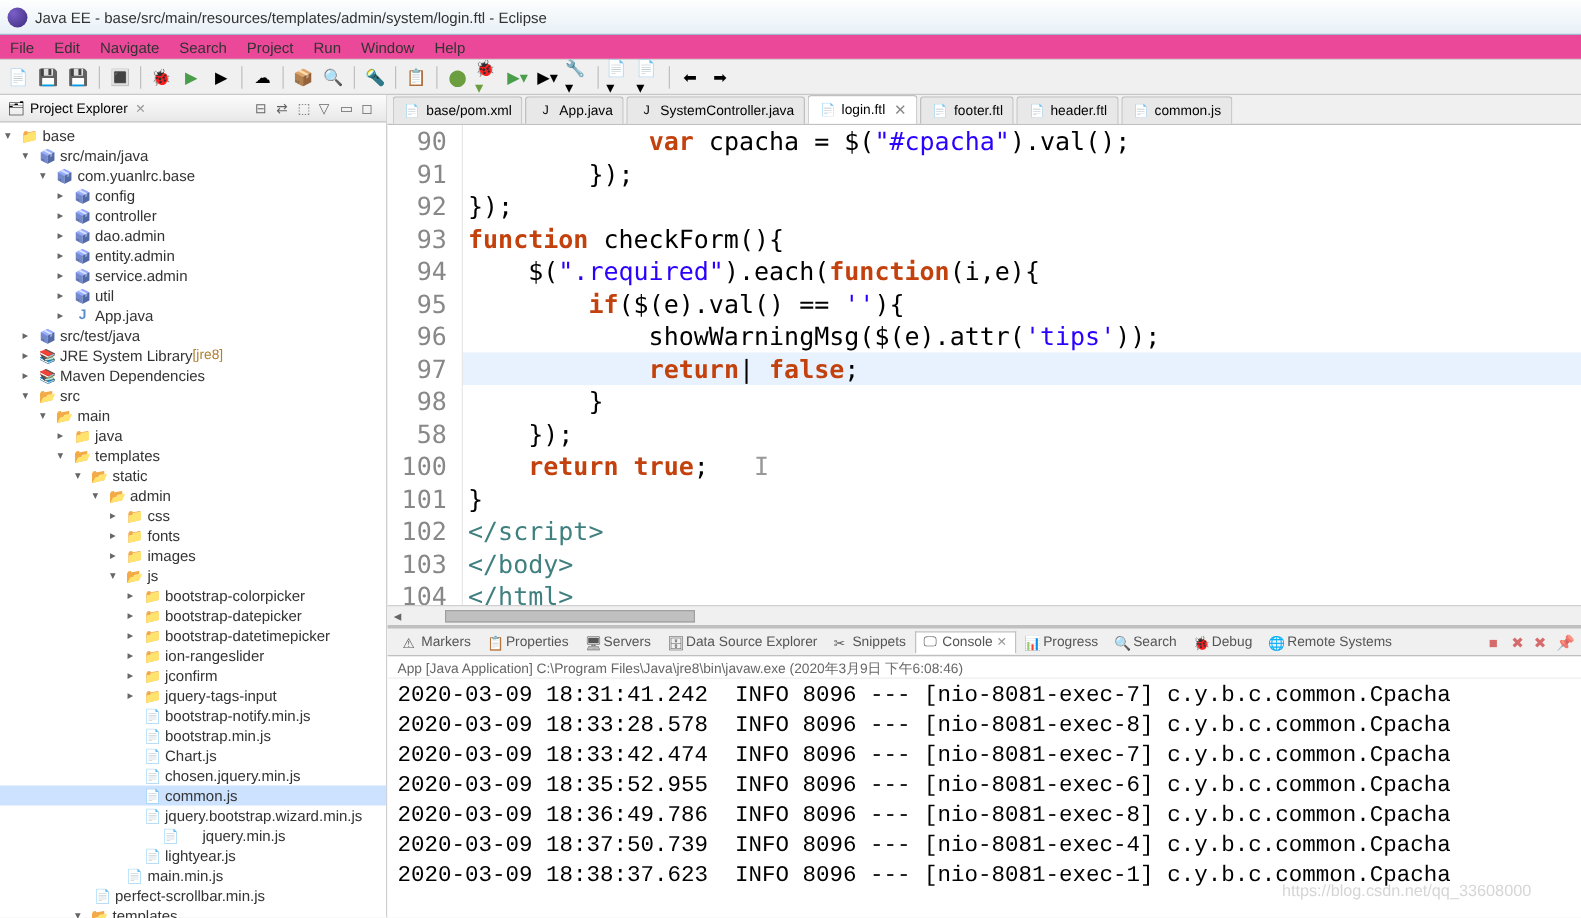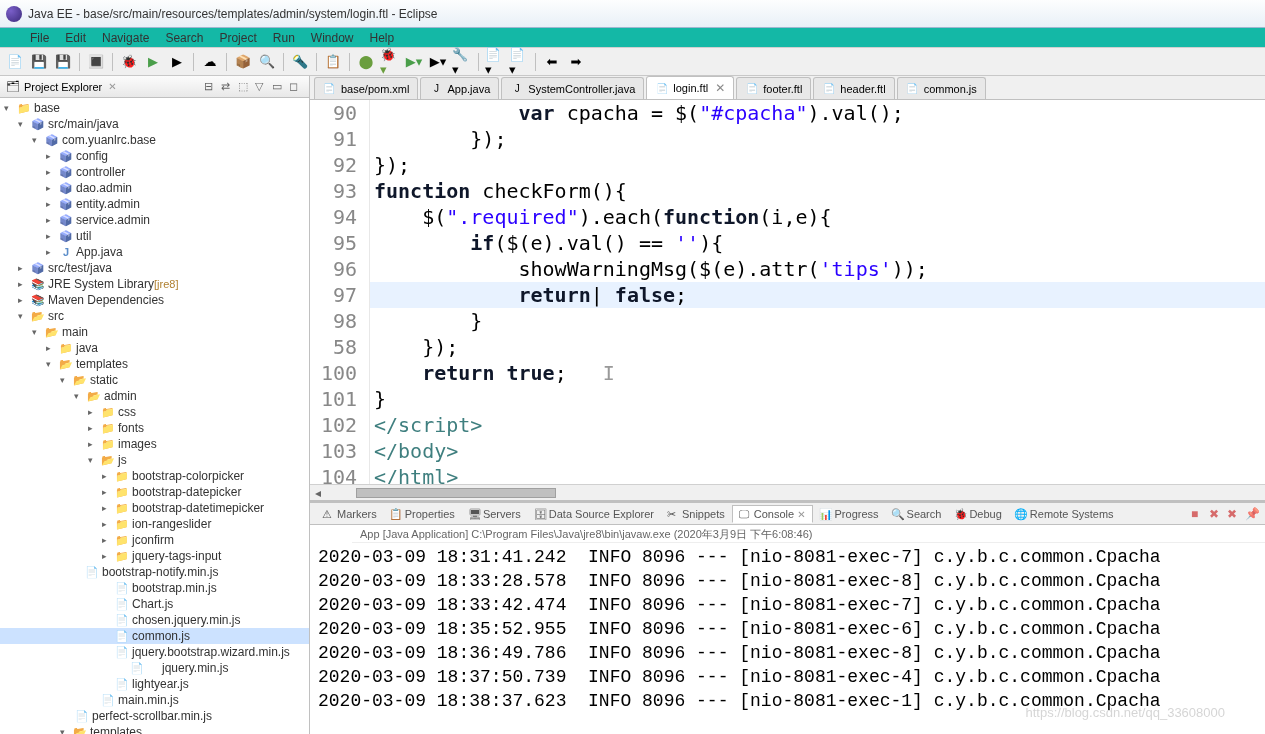--- a/index.html
+++ b/index.html
@@ -1,20 +1,20 @@
 <!DOCTYPE html>
 <html><head>
 <meta charset="utf-8">
 <style>
 * { box-sizing: border-box; margin: 0; padding: 0; }
 body { font-family: "Segoe UI", Tahoma, sans-serif; font-size: 12px; background: #f0f0f0; overflow: hidden; width: 1265px; height: 734px; }
 .title-bar { background: linear-gradient(#fdfefe, #e8f0f7); height: 28px; border-bottom: 1px solid #a0b7d0; display: flex; align-items: center; padding: 0 6px; }
 .title-bar .app-icon { width: 16px; height: 16px; background: radial-gradient(circle at 30% 30%, #7a5fc9, #3b2a7a); border-radius: 50%; margin-right: 6px; }
 .title-bar .title { font-size: 12px; color: #333; flex-shrink: 0; }
-.menu-bar { background: #14b8a6; height: 20px; display: flex; align-items: center; padding: 0 22px; border-bottom: 1px solid #d0d0d0; }
+.menu-bar { background: #ec4899; height: 20px; display: flex; align-items: center; padding: 0 0; border-bottom: 1px solid #d0d0d0; }
 .menu-bar span { padding: 2px 8px; cursor: default; color: #333; }
 .toolbar { background: #f0f0f0; height: 28px; border-bottom: 1px solid #c8c8c8; display: flex; align-items: center; padding: 0 4px; gap: 2px; }
 .toolbar .tb-btn { width: 22px; height: 22px; display: flex; align-items: center; justify-content: center; border: 1px solid transparent; cursor: pointer; font-size: 13px; }
 .toolbar .sep { width: 1px; height: 18px; background: #c0c0c0; margin: 0 3px; }
 .main-area { display: flex; height: calc(734px - 28px - 20px - 28px); }
 .explorer { width: 310px; background: #fff; border-right: 1px solid #c0c0c0; display: flex; flex-direction: column; }
 .explorer-header { background: linear-gradient(#fcfcfc, #e8e8e8); height: 22px; display: flex; align-items: center; padding: 0 6px; border-bottom: 1px solid #c0c0c0; font-size: 11px; }
 .explorer-header .view-icons { margin-left: auto; display: flex; gap: 3px; }
 .explorer-header .vicon { width: 14px; height: 14px; cursor: pointer; opacity: 0.6; font-size: 11px; }
 .tree { flex: 1; overflow-y: auto; padding: 2px 0; font-size: 12px; }
@@ -36,33 +36,33 @@
 .editor-tab { height: 22px; padding: 0 8px; display: flex; align-items: center; gap: 4px; font-size: 11px; border: 1px solid #c0c0c0; border-bottom: none; background: #e8e8e8; margin-right: 2px; cursor: pointer; border-radius: 3px 3px 0 0; }
 .editor-tab.active { background: #fff; height: 23px; }
 .editor-tab .tab-icon { width: 14px; height: 14px; display: inline-flex; align-items: center; justify-content: center; font-size: 10px; }
 .editor-tab .close-x { color: #888; font-size: 12px; margin-left: 3px; }
 .code-editor { flex: 1; display: flex; overflow: auto; font-family: Consolas, monospace; font-size: 20px; background: #fff; }
 .gutter { width: 60px; background: #fff; text-align: right; padding-right: 12px; color: #888; user-select: none; border-right: 1px solid #e8e8e8; }
 .gutter div { height: 26px; line-height: 26px; text-align: right; }
 .code-lines { flex: 1; }
 .code-lines .line { height: 26px; line-height: 26px; white-space: pre; padding-left: 4px; }
 .code-lines .line.hl { background: #e8f2ff; }
-.kw { color: #0f172a; font-weight: bold; }
+.kw { color: #c2410c; font-weight: bold; }
 .str { color: #2a00ff; }
 .tag { color: #3f7f7f; }
 .hscroll { height: 16px; background: #f0f0f0; border-top: 1px solid #d0d0d0; display: flex; align-items: center; }
 .hscroll .thumb { margin-left: 30px; width: 200px; height: 10px; background: #c0c0c0; border: 1px solid #a0a0a0; }
 .console-container { height: 234px; border-top: 3px solid #c0c0c0; display: flex; flex-direction: column; background: #fff; }
 .console-tabs { height: 22px; background: #f0f0f0; border-bottom: 1px solid #c0c0c0; display: flex; align-items: center; padding: 0 6px; gap: 1px; }
 .console-tab { padding: 2px 6px; font-size: 11px; color: #555; cursor: pointer; display: flex; align-items: center; gap: 3px; }
 .console-tab.active { background: #fff; border: 1px solid #c0c0c0; border-bottom: 1px solid #fff; margin-bottom: -1px; }
 .console-tab .cicon { width: 12px; height: 12px; display: inline-block; }
 .console-toolbar { margin-left: auto; display: flex; gap: 4px; }
 .console-toolbar .cbtn { width: 14px; height: 14px; cursor: pointer; opacity: 0.7; font-size: 12px; }
-.console-info { height: 18px; font-size: 11px; color: #666; padding: 2px 8px; border-bottom: 1px solid #eee; margin-left: 42px; }
+.console-info { height: 18px; font-size: 11px; color: #666; padding: 2px 8px; border-bottom: 1px solid #eee; }
 .console-output { flex: 1; font-family: Liberation Mono, monospace; font-size: 18px; overflow: auto; padding: 2px 8px; white-space: pre; line-height: 24px; }
 .watermark { position: absolute; bottom: 14px; right: 40px; color: rgba(150,150,150,0.4); font-size: 13px; pointer-events: none; }
 </style>
 </head>
 <body>
 
 <div class="title-bar">
   <span class="app-icon"></span>
   <span class="title">Java EE - base/src/main/resources/templates/admin/system/login.ftl - Eclipse</span>
 </div>
@@ -266,21 +266,21 @@
         <div class="tree-node" style="padding-left: 102px;">
           <span class="arrow">▸</span>
           <span class="icon ic-folder"></span>
           <span class="label">jconfirm</span>
         </div>
         <div class="tree-node" style="padding-left: 102px;">
           <span class="arrow">▸</span>
           <span class="icon ic-folder"></span>
           <span class="label">jquery-tags-input</span>
         </div>
-        <div class="tree-node" style="padding-left: 72px;">
+        <div class="tree-node" style="padding-left: 102px;">
           <span class="arrow"></span>
           <span class="icon ic-js"></span>
           <span class="label">bootstrap-notify.min.js</span>
         </div>
         <div class="tree-node" style="padding-left: 102px;">
           <span class="arrow"></span>
           <span class="icon ic-js"></span>
           <span class="label">bootstrap.min.js</span>
         </div>
         <div class="tree-node" style="padding-left: 102px;">

